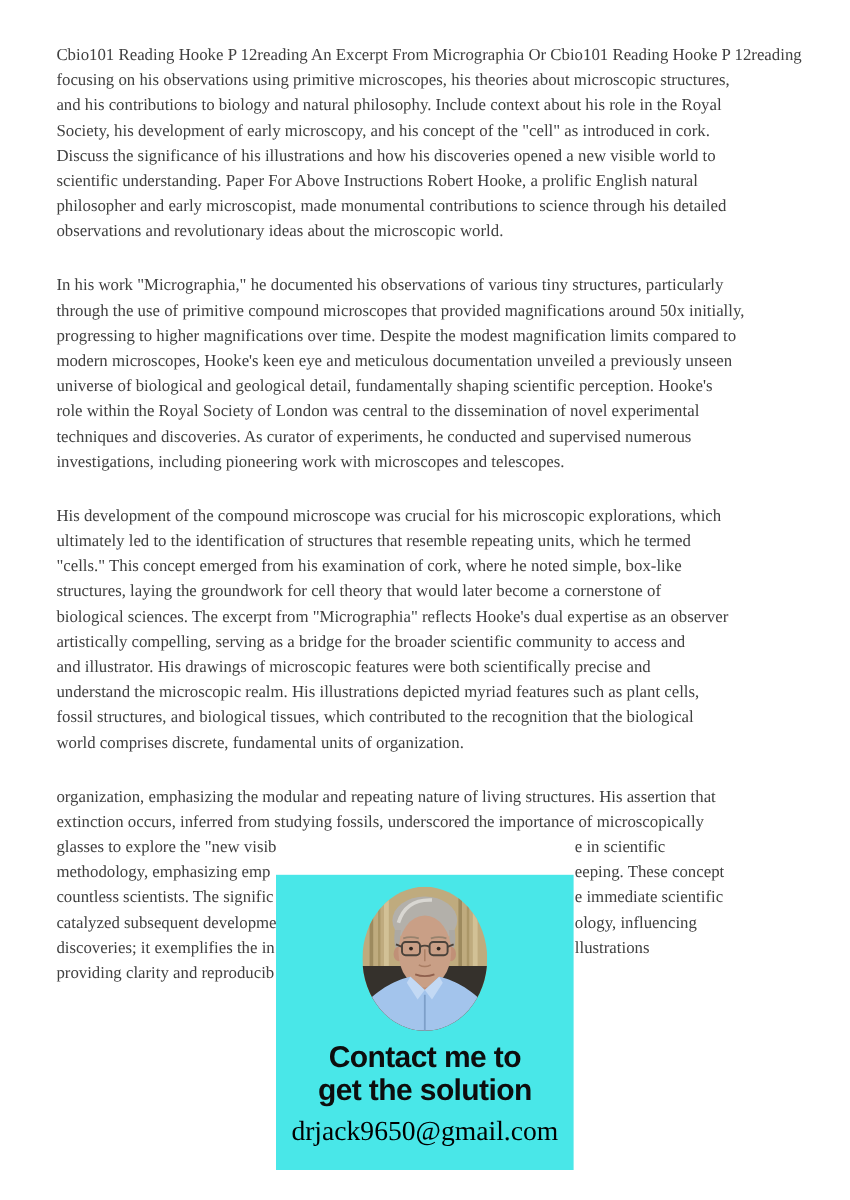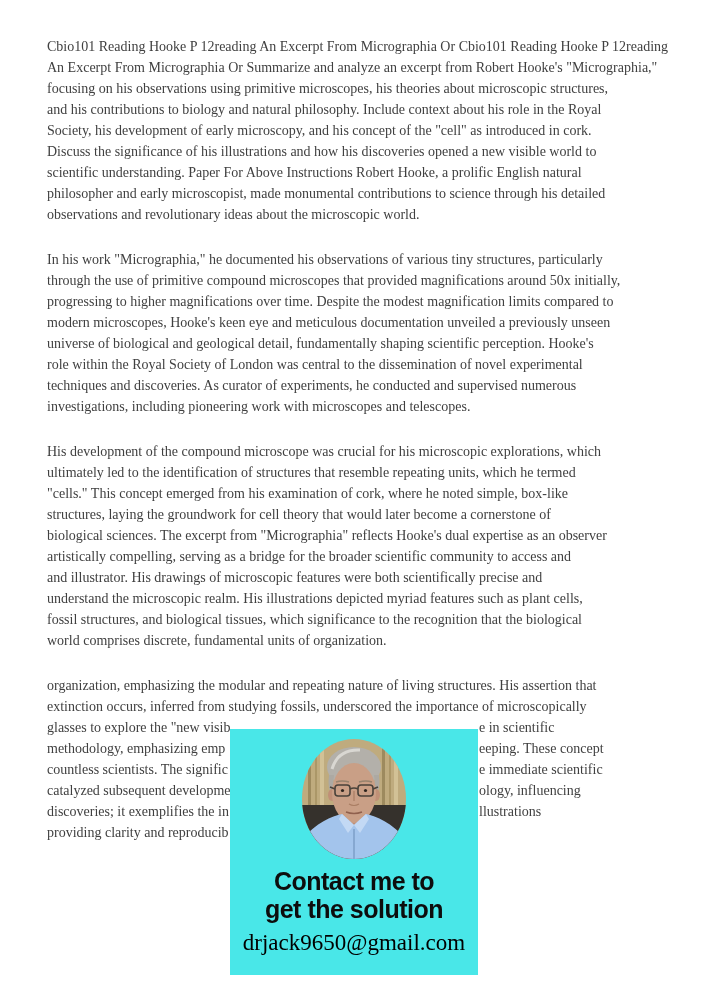--- a/index.html
+++ b/index.html
@@ -61,21 +61,20 @@
   }
 </style>
 </head>
 <body style="background: rgb(255, 255, 255);">
 
 <div class="page">
 
   <div class="doc">
       <div class="paragraph">
         <div class="line">Cbio101 Reading Hooke P 12reading An Excerpt From Micrographia Or Cbio101 Reading Hooke P 12reading</div>
-        <div class="line">An Excerpt From Micrographia Or Summarize and analyze an excerpt from Robert Hooke's "Micrographia,"</div>
         <div class="line">focusing on his observations using primitive microscopes, his theories about microscopic structures,</div>
         <div class="line">and his contributions to biology and natural philosophy. Include context about his role in the Royal</div>
         <div class="line">Society, his development of early microscopy, and his concept of the "cell" as introduced in cork.</div>
         <div class="line">Discuss the significance of his illustrations and how his discoveries opened a new visible world to</div>
         <div class="line">scientific understanding. Paper For Above Instructions Robert Hooke, a prolific English natural</div>
         <div class="line">philosopher and early microscopist, made monumental contributions to science through his detailed</div>
         <div class="line">observations and revolutionary ideas about the microscopic world.</div>
       </div>
       <div class="paragraph">
         <div class="line">In his work "Micrographia," he documented his observations of various tiny structures, particularly</div>
@@ -89,21 +88,21 @@
       </div>
       <div class="paragraph">
         <div class="line">His development of the compound microscope was crucial for his microscopic explorations, which</div>
         <div class="line">ultimately led to the identification of structures that resemble repeating units, which he termed</div>
         <div class="line">"cells." This concept emerged from his examination of cork, where he noted simple, box-like</div>
         <div class="line">structures, laying the groundwork for cell theory that would later become a cornerstone of</div>
         <div class="line">biological sciences. The excerpt from "Micrographia" reflects Hooke's dual expertise as an observer</div>
         <div class="line">artistically compelling, serving as a bridge for the broader scientific community to access and</div>
         <div class="line">and illustrator. His drawings of microscopic features were both scientifically precise and</div>
         <div class="line">understand the microscopic realm. His illustrations depicted myriad features such as plant cells,</div>
-        <div class="line">fossil structures, and biological tissues, which significance to the recognition that the biological</div>
+        <div class="line">fossil structures, and biological tissues, which contributed to the recognition that the biological</div>
         <div class="line">world comprises discrete, fundamental units of organization.</div>
       </div>
       <div class="paragraph">
         <div class="line">organization, emphasizing the modular and repeating nature of living structures. His assertion that</div>
         <div class="line">extinction occurs, inferred from studying fossils, underscored the importance of microscopically</div>
         <div class="line"><span class="frag-left">glasses to explore the "new visib</span><span class="frag-right">e in scientific</span></div>
         <div class="line"><span class="frag-left">methodology, emphasizing emp</span><span class="frag-right">eeping. These concept</span></div>
         <div class="line"><span class="frag-left">countless scientists. The signific</span><span class="frag-right">e immediate scientific</span></div>
         <div class="line"><span class="frag-left">catalyzed subsequent developme</span><span class="frag-right">ology, influencing</span></div>
         <div class="line"><span class="frag-left">discoveries; it exemplifies the in</span><span class="frag-right">llustrations</span></div>

